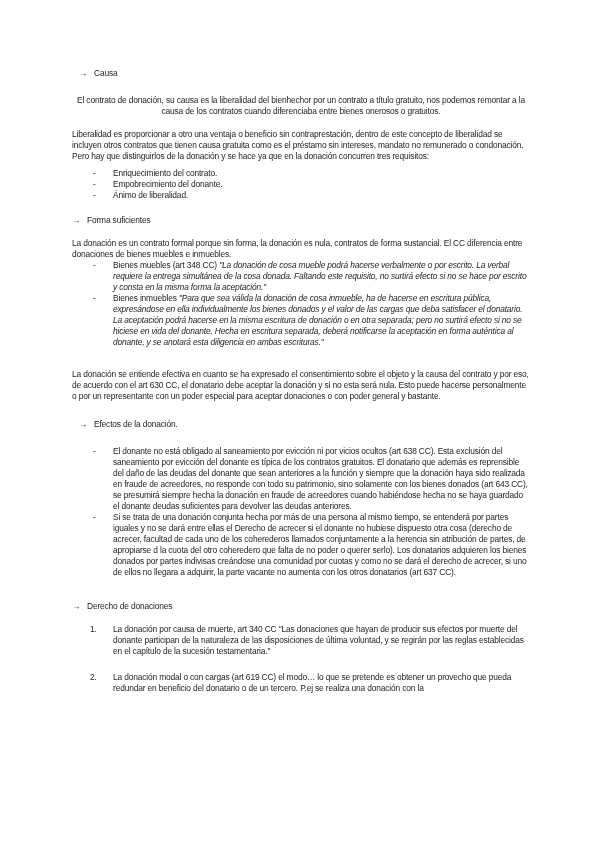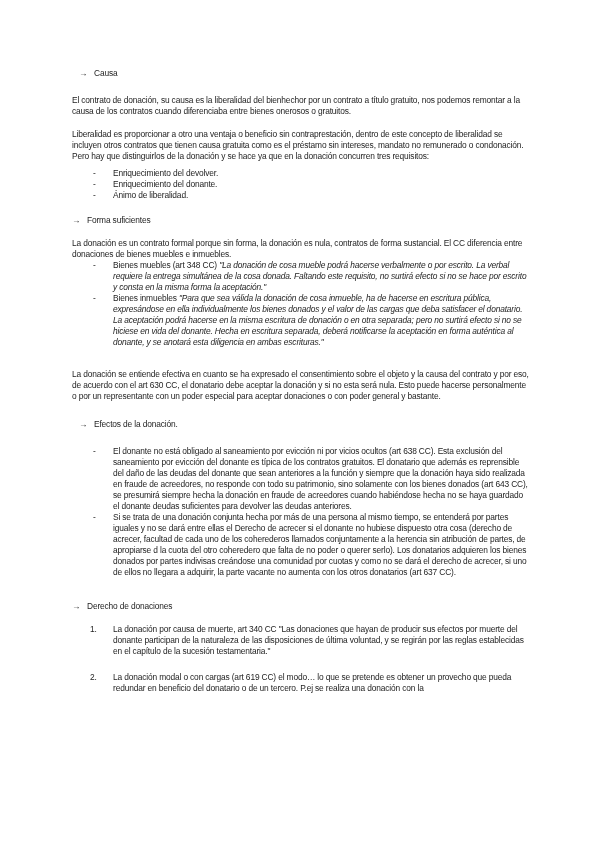--- a/index.html
+++ b/index.html
@@ -25,21 +25,21 @@
   .heading .arrow {
     display: inline-block;
     width: 15px;
   }
   .h-indent { padding-left: 7px; }
   .h-causa   { margin-bottom: 16px; }
   .h-forma   { margin-bottom: 12px; }
   .h-efectos { margin-bottom: 16px; }
   .h-clases  { margin-bottom: 12px; }
   .para { margin: 0; }
-  .p-after-causa1   { margin-bottom: 12px; }
+  .p-after-causa1   { margin-bottom: 12px; text-align: center; }
   .p-after-causa2   { margin-bottom: 6px; }
   .p-forma-intro    { margin-bottom: 0; }
   .p-forma-closing  { margin-bottom: 17px; }
   .list { margin: 0; }
   .list-requisitos { margin-bottom: 14px; }
   .list-forma      { margin-bottom: 21px; }
   .list-efectos    { margin-bottom: 23px; }
   .item { display: flex; }
   .item .marker {
     flex: none;
@@ -63,25 +63,25 @@
     <span class="arrow">→</span><span>Causa</span>
   </div>
 
   <p class="para p-after-causa1">El contrato de donación, su causa es la liberalidad del bienhechor por un contrato a título gratuito, nos podemos remontar a la causa de los contratos cuando diferenciaba entre bienes onerosos o gratuitos.</p>
 
   <p class="para p-after-causa2">Liberalidad es proporcionar a otro una ventaja o beneficio sin contraprestación, dentro de este concepto de liberalidad se incluyen otros contratos que tienen causa gratuita como es el préstamo sin intereses, mandato no remunerado o condonación. Pero hay que distinguirlos de la donación y se hace ya que en la donación concurren tres requisitos:</p>
 
   <div class="list list-requisitos">
     <div class="item">
       <span class="marker">-</span>
-      <span class="text">Enriquecimiento del devolver.</span>
+      <span class="text">Enriquecimiento del contrato.</span>
     </div>
     <div class="item">
       <span class="marker">-</span>
-      <span class="text">Enriquecimiento del donante.</span>
+      <span class="text">Empobrecimiento del donante.</span>
     </div>
     <div class="item">
       <span class="marker">-</span>
       <span class="text">Ánimo de liberalidad.</span>
     </div>
   </div>
 
   <div class="heading h-forma">
     <span class="arrow">→</span><span>Forma suficientes</span>
   </div>

